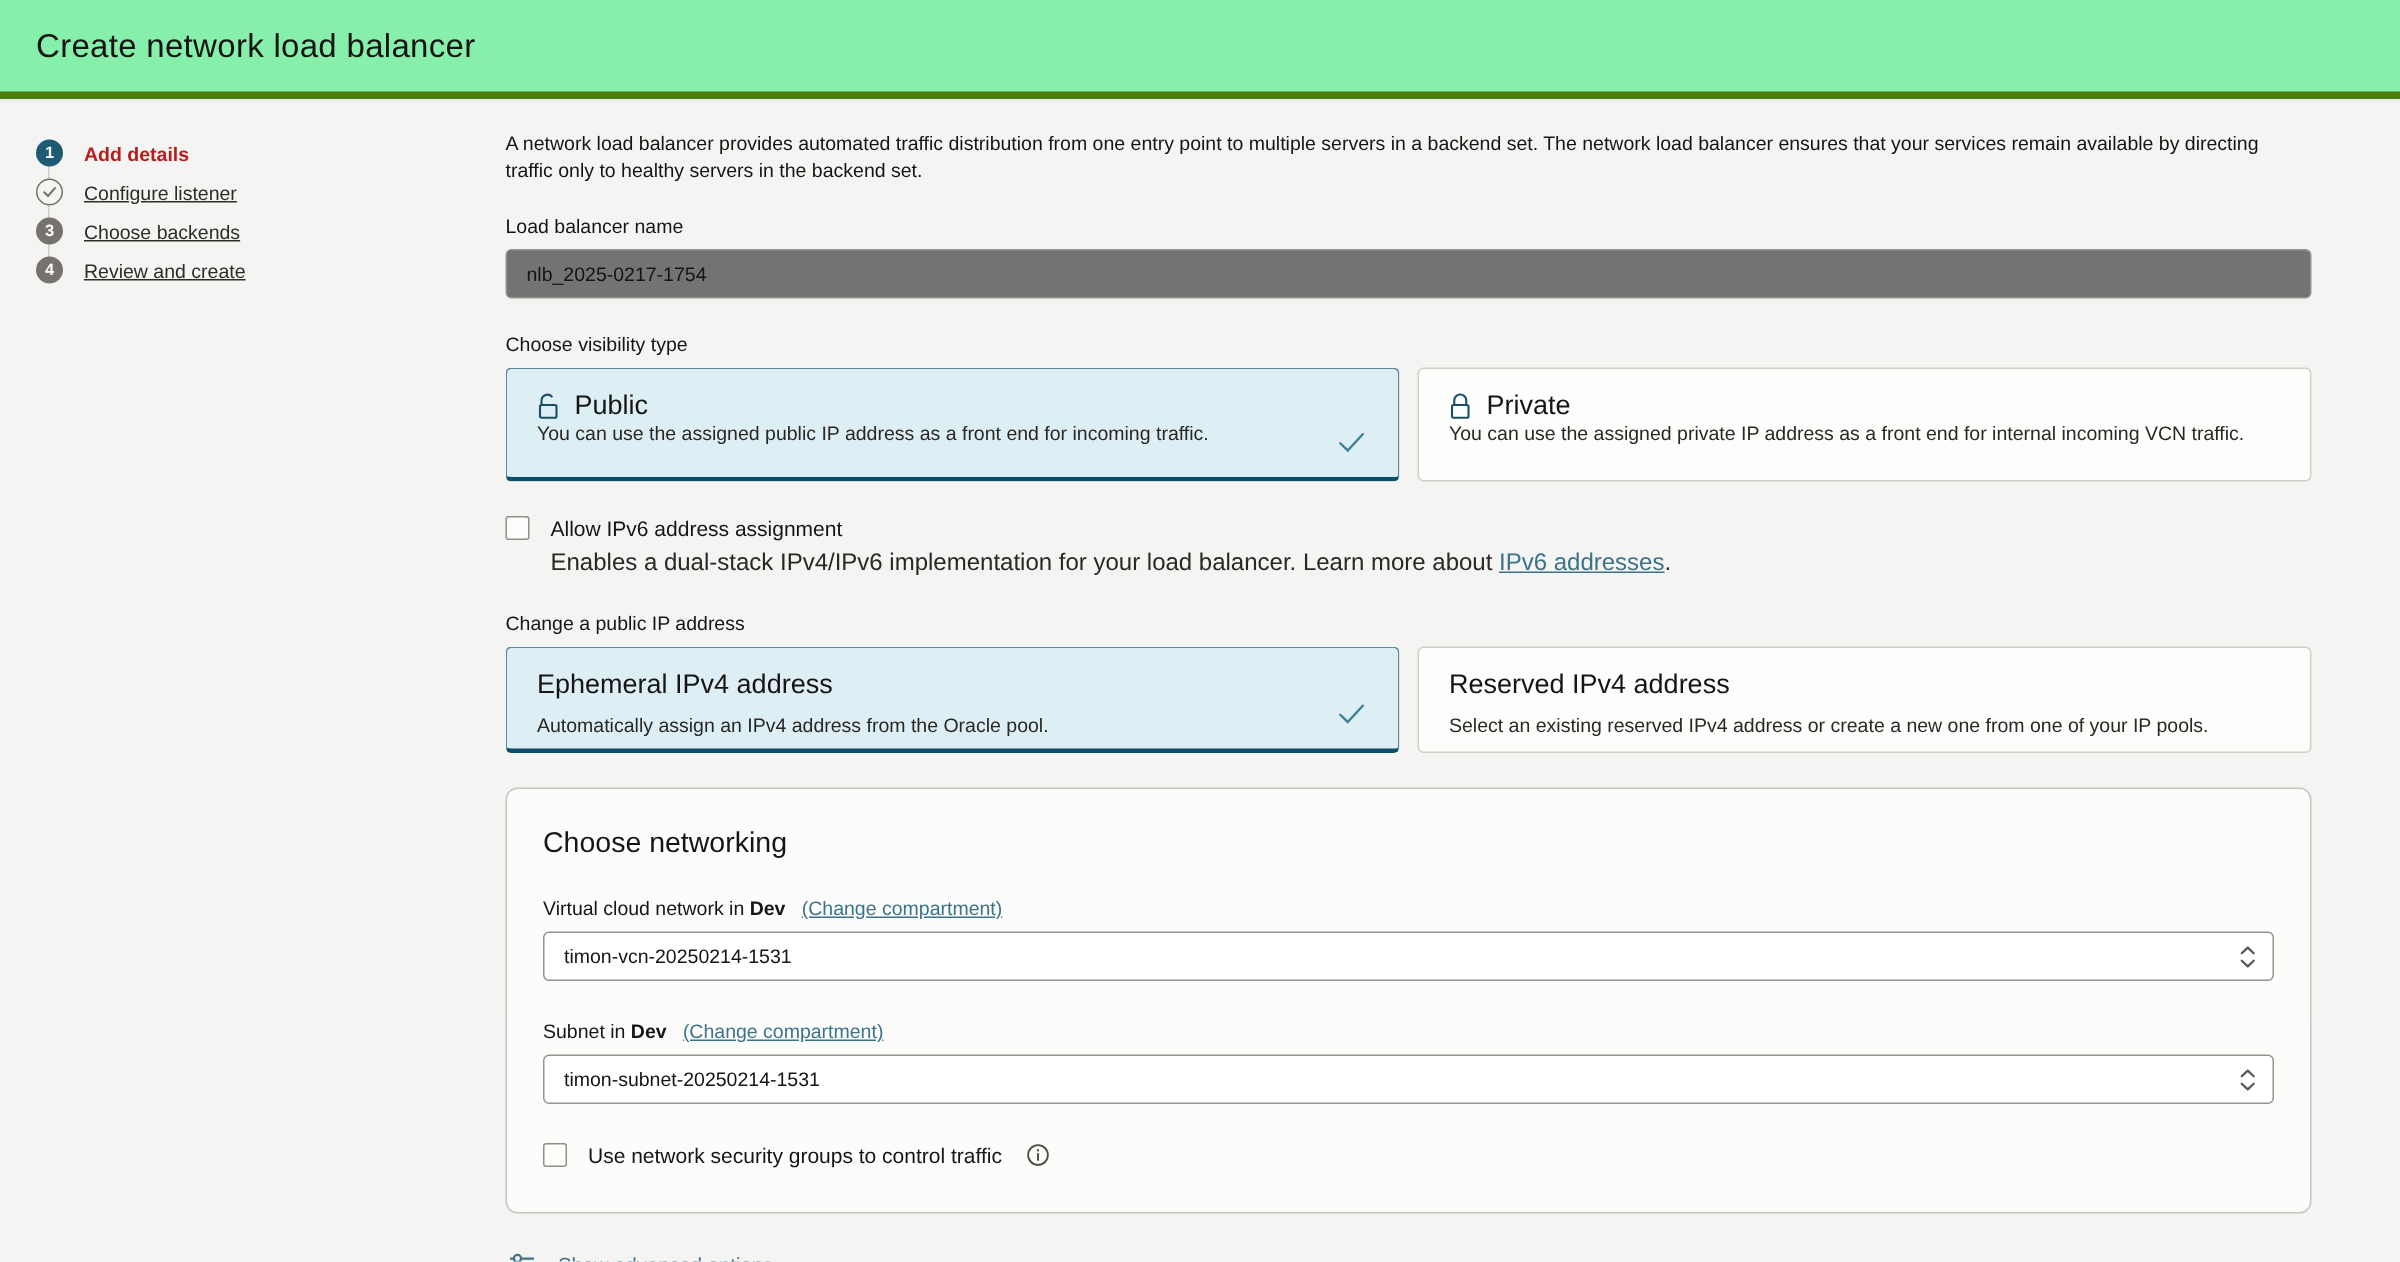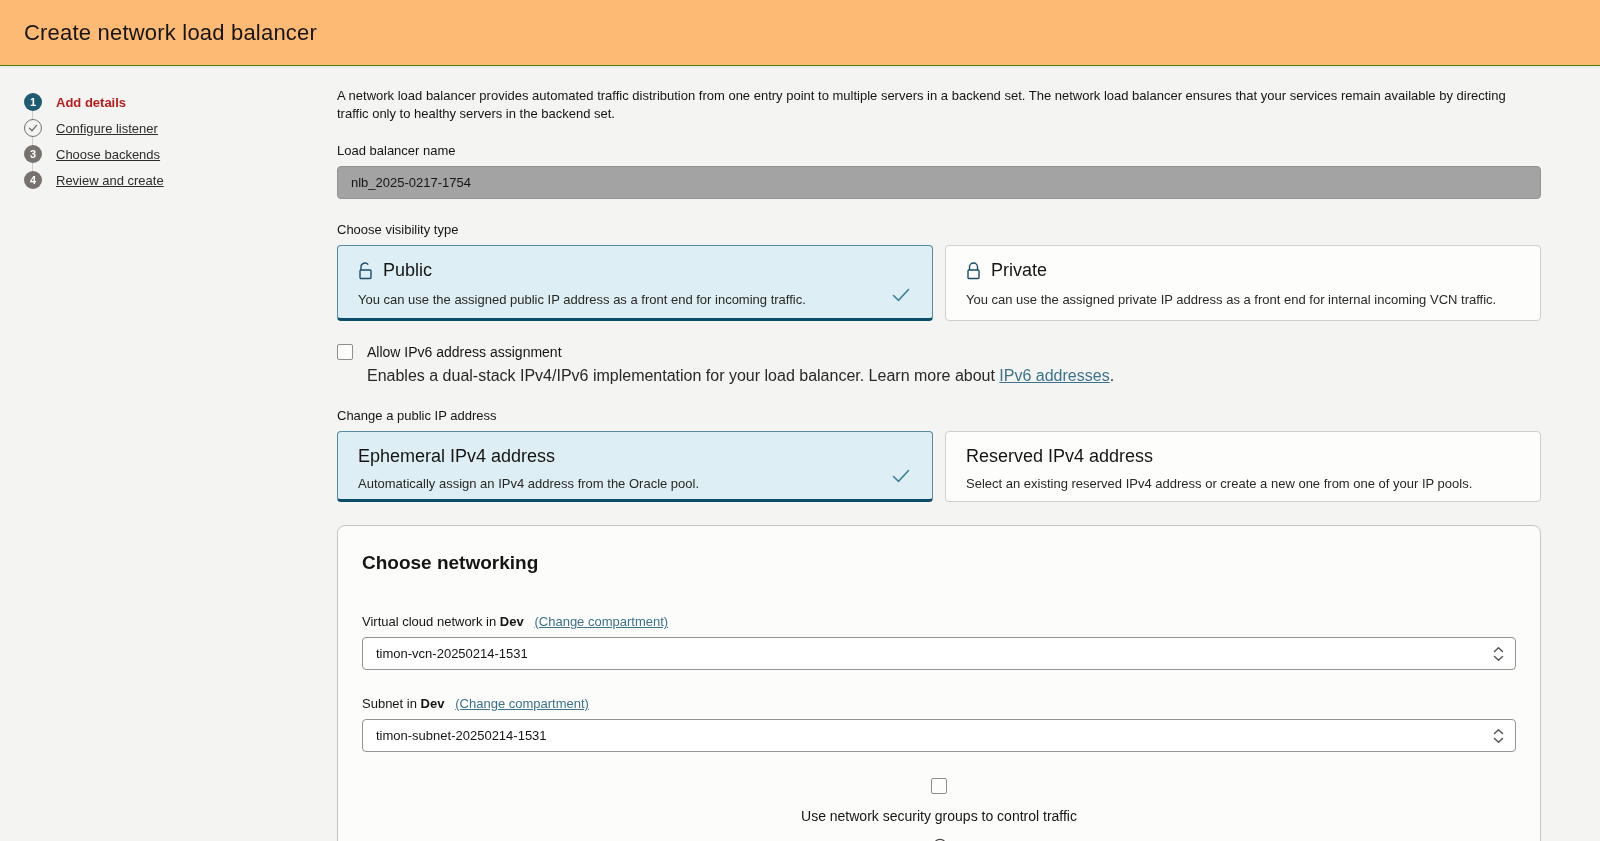--- a/index.html
+++ b/index.html
@@ -4,21 +4,21 @@
 <style>
   * { margin:0; padding:0; box-sizing:border-box; }
   html,body { width:1600px; height:841px; overflow:hidden; }
   body {
     font-family:"Liberation Sans","DejaVu Sans",sans-serif;
     background:#f4f4f3; color:#161513; font-size:13px;
   }
 
   
   .page-header {
-    height:66px; background:#fdba74; border-bottom:1px solid #4d7c0f;
+    height:66px; background:#86efac; border-bottom:5px solid #4d7c0f;
     box-shadow:0 1px 3px rgba(0,0,0,.07);
     display:flex; align-items:center; padding:0 24px; position:relative; z-index:2;
   }
   .page-header h1 { font-size:22px; font-weight:400; color:#161513; letter-spacing:.2px; }
 
   
   .content { display:flex; padding:21px 24px 0 24px; }
   .wizard-nav { width:313px; flex:0 0 313px; padding-top:2px; }
   .main { width:1204px; flex:0 0 1204px; }
 
@@ -37,39 +37,39 @@
   .step-marker.active   { background:#1e5a72; }
   .step-marker.upcoming { background:#77726d; }
   .step-marker.visited  { background:#f4f4f3; border:1.5px solid #76716c; color:#76716c; }
   .step-label-active { font-weight:700; color:#b91c1c; }
   .step-link { color:#2d2c29; text-decoration:underline; cursor:pointer; }
 
   
   .intro { line-height:18px; margin-bottom:20px; max-width:1190px; }
   .field-label { margin-bottom:8px; color:#161513; }
   .text-input {
-    width:100%; height:33px; background:#a3a3a3; border:1px solid #95938f;
+    width:100%; height:33px; background:#737373; border:1px solid #95938f;
     border-radius:4px; padding:0 13px; font-size:13px; color:#161513;
     display:flex; align-items:center; margin-bottom:23px;
   }
   .link { color:#3c7389; text-decoration:underline; cursor:pointer; }
   b.comp { font-weight:700; }
 
   
   .card-row { display:flex; gap:12px; margin-bottom:23px; }
   .opt-card {
     position:relative; width:596px; border-radius:4px; padding:14px 20px 0 20px;
     background:#fdfdfc; border:1px solid #d1cfca; cursor:pointer;
   }
   .opt-card.selected {
     background:#ddeef4; border:1px solid #558aa0; border-bottom:3px solid #0b4e6b;
     padding-bottom:10px;
   }
   .opt-title { font-size:18px; color:#161513; display:flex; align-items:center; gap:10px; }
-  .opt-desc { margin-top:11px; font-size:13px; color:#292825; }
+  .opt-desc { font-size:13px; color:#292825; }
   .opt-check { position:absolute; right:22px; bottom:16px; }
   .card-h75 { height:76px; }
   .card-h70 { height:71px; }
   .card-h70 .opt-desc { margin-top:9px; }
 
   
   .check-row { display:flex; align-items:center; gap:14px; }
   .checkbox {
     width:16px; height:16px; border:1px solid #908e8a; border-radius:2px;
     background:#fdfdfc; flex:0 0 16px; cursor:pointer;
@@ -77,29 +77,29 @@
   .check-label { font-size:14px; color:#161513; }
   .helper {
     margin:7px 0 23px 30px; font-size:16px; color:#292825;
   }
 
   
   .panel {
     background:#fcfcfb; border:1px solid #c7c5c1; border-radius:8px;
     padding:26px 24px 30px 24px; margin-top:8px; margin-bottom:19px;
   }
-  .panel h2 { font-size:19px; font-weight:700; color:#161513; margin-bottom:40px; }
+  .panel h2 { font-size:19px; font-weight:400; color:#161513; margin-bottom:24px; }
   .select-box {
     position:relative; width:100%; height:33px; background:#fff;
     border:1px solid #95938f; border-radius:4px; padding:0 36px 0 13px;
     display:flex; align-items:center; font-size:13px; cursor:pointer;
     margin-bottom:26px;
   }
   .select-caret { position:absolute; right:11px; top:50%; transform:translateY(-50%); }
-  .nsg-row { margin-top:6px; display:flex; align-items:center; gap:14px;flex-direction:column; }
+  .nsg-row { margin-top:6px; display:flex; align-items:center; gap:14px; }
   .info-icon { margin-left:2px; display:inline-flex; }
 
   
   .advanced { display:flex; align-items:center; gap:14px; padding:6px 0 0 2px; }
   .advanced .link { font-size:13.5px; }
 
   svg { display:block; }
 </style>
 </head>
 <body>

